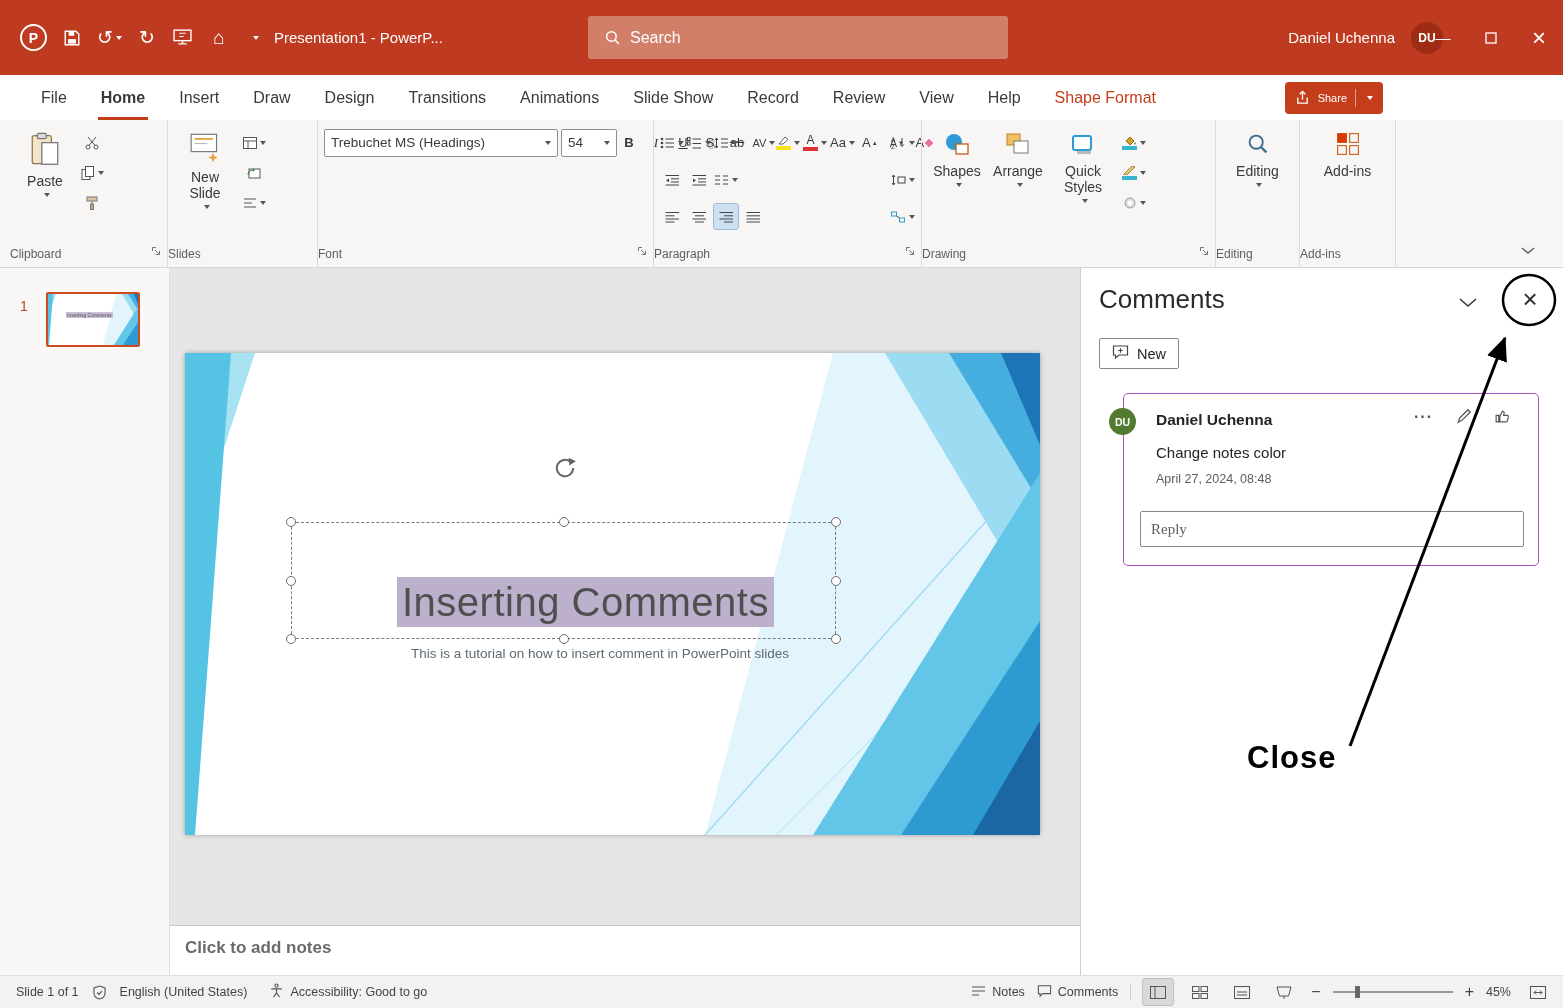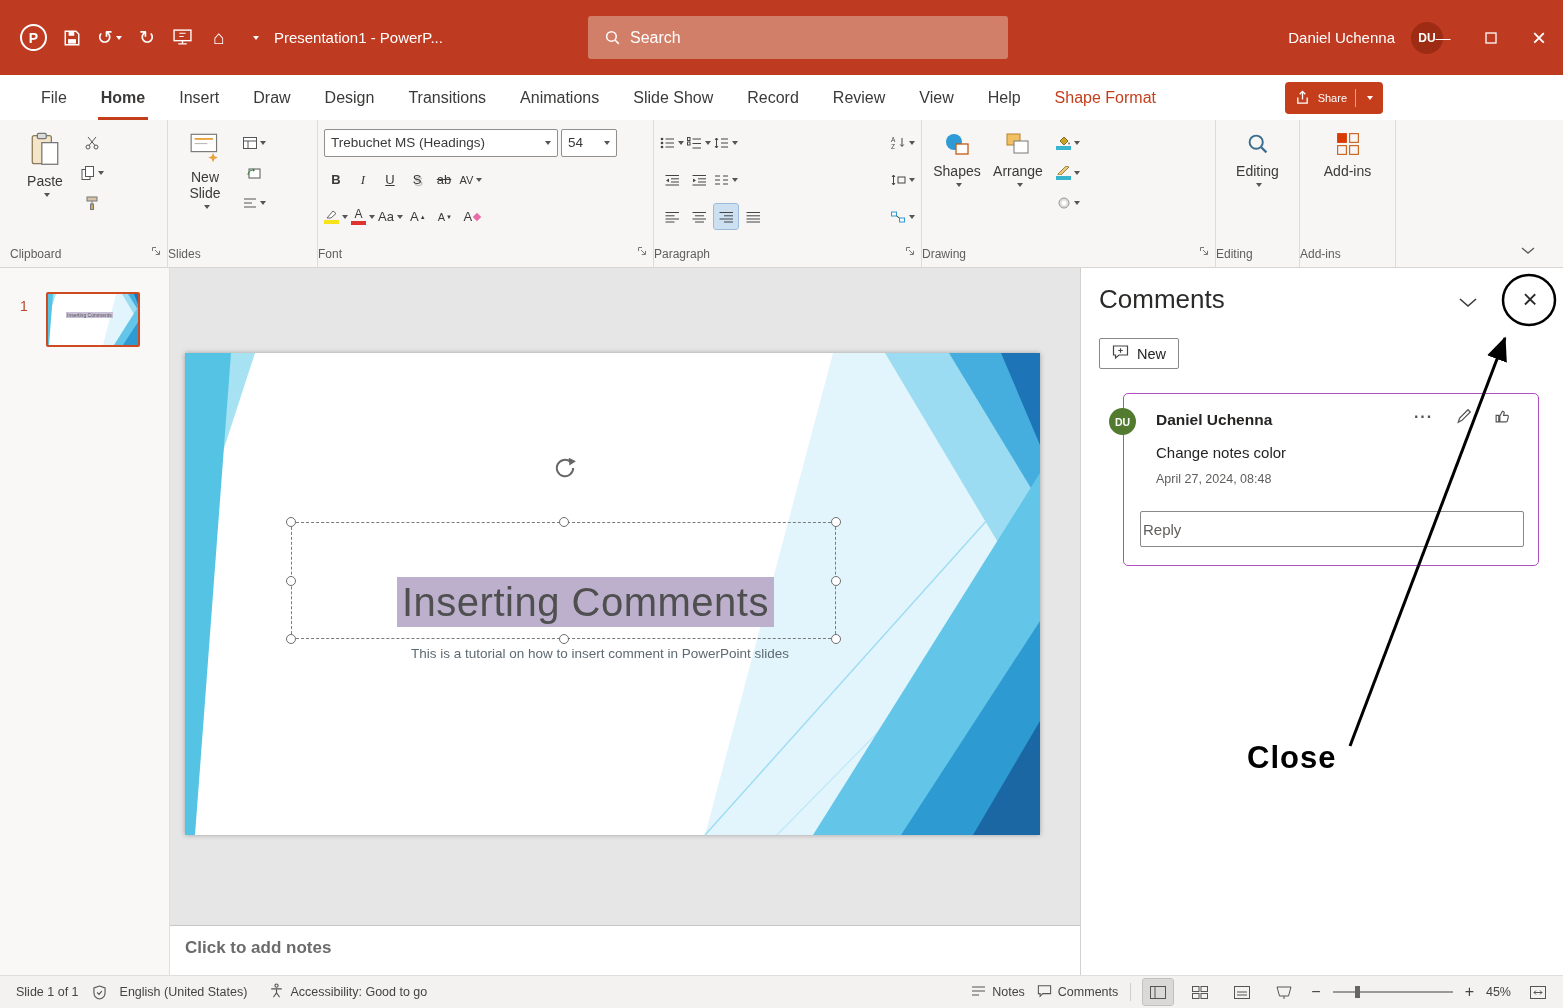--- a/index.html
+++ b/index.html
@@ -70,21 +70,21 @@
 .c-title{position:absolute;left:18px;top:16px;font-size:26px;color:#2B2A29;}
 .c-chev{position:absolute;left:378px;top:26px;cursor:pointer;}
 .c-close{position:absolute;left:436px;top:16px;font-size:26px;color:#2B2A29;width:26px;text-align:center;cursor:pointer;}
 .new-btn{position:absolute;left:18px;top:70px;height:31px;border:1px solid #8A8886;border-radius:2px;background:#fff;display:flex;align-items:center;gap:8px;padding:0 12px;font-size:14.5px;color:#252423;cursor:pointer;}
 .card{position:absolute;left:42px;top:125px;width:416px;height:173px;border:1.8px solid #AE4FC0;border-radius:5px;background:#fff;cursor:pointer;}
 .c-avatar{position:absolute;left:28px;top:140px;width:27px;height:27px;border-radius:50%;background:#537B2F;color:#fff;font-size:10.5px;font-weight:bold;display:flex;align-items:center;justify-content:center;z-index:2;}
 .c-author{position:absolute;left:32px;top:17px;font-size:15.5px;font-weight:bold;color:#252423;}
 .c-ico{position:absolute;top:14px;font-size:16px;color:#555;cursor:pointer;}
 .c-body{position:absolute;left:32px;top:50px;font-size:15px;color:#252423;}
 .c-time{position:absolute;left:32px;top:78px;font-size:12.5px;color:#605E5C;}
-.reply{position:absolute;left:16px;top:117px;width:384px;height:36px;border:1px solid #8A8886;border-radius:2px;font-size:15px;padding:0 2px;font-family:Liberation Sans, sans-serif;color:#252423;}
+.reply{position:absolute;left:16px;top:117px;width:384px;height:36px;border:1px solid #8A8886;border-radius:2px;font-size:15px;padding:0 10px;font-family:Liberation Serif, serif;color:#252423;}
 .reply::placeholder{color:#605E5C;opacity:1;}
 
 
 .statusbar{position:absolute;left:0;top:975px;width:1563px;height:33px;background:#F3F2F1;border-top:1px solid #E1DFDD;display:flex;align-items:center;font-size:12.5px;color:#444;}
 .st-left{display:flex;align-items:center;gap:14px;padding-left:16px;}
 .st-right{margin-left:auto;display:flex;align-items:center;gap:12px;padding-right:10px;}
 .st-item{display:flex;align-items:center;gap:6px;cursor:pointer;}
 .viewbtn{width:30px;height:26px;display:flex;align-items:center;justify-content:center;cursor:pointer;border-radius:2px;}
 .viewbtn.sel{background:#DBD9D7;outline:1px solid #C2C0BE;}
 .zoom-track{width:120px;height:2px;background:#999;position:relative;cursor:pointer;}
@@ -259,21 +259,21 @@
                 <line x1="1" y1="10" x2="13" y2="10" stroke="#555"></line>
               </svg>
               <span class="chev"></span>
             </div>
         </div>
       </div>
       <div class="g-label">Slides</div>
     </div>
 
     <div class="grp" style="left:318px;width:336px;">
-      <div class="g-body" style="flex-direction:column;">
+      <div class="g-body" style="flex-direction:row;">
         <div class="frow">
           <div class="combo" style="width:234px;">
               <span>Trebuchet MS (Headings)</span>
               <span class="chev"></span>
             </div>
           <div class="combo" style="width:56px;">
               <span>54</span>
               <span class="chev"></span>
             </div>
         </div>
@@ -467,20 +467,28 @@
               </svg></span>
           <span>Shapes</span>
           <span class="chev"></span>
         </div>
         <div class="bigb" style="width:64px;">
           <span><svg width="26" height="24" viewBox="0 0 26 24">
                 <rect x="2" y="2" width="13" height="11" fill="#F2C063" stroke="#B5822A"></rect>
                 <rect x="9" y="9" width="14" height="12" fill="#fff" stroke="#777"></rect>
               </svg></span>
           <span>Arrange</span>
+          <span class="chev"></span>
+        </div>
+        <div class="bigb" style="width:66px;">
+          <span><svg width="26" height="24" viewBox="0 0 26 24">
+                <rect x="3" y="4" width="18" height="14" rx="2" fill="#fff" stroke="#2E9BD6" stroke-width="2"></rect>
+                <rect x="7" y="19" width="14" height="3" fill="#BBB"></rect>
+              </svg></span>
+          <span>Quick Styles</span>
           <span class="chev"></span>
         </div>
         <div class="col3">
           <div class="sb">
               <span class="stack">
                 <svg width="14" height="9" viewBox="0 0 14 9">
                   <path d="M3 5 7 1l4 4-4 4z" fill="#C9A227" stroke="#8a6d1a"></path>
                   <path d="M12 6c1 1.4 1 2.4 0 2.4s-1-1 0-2.4z" fill="#555"></path>
                 </svg>
                 <span class="clrbar" style="background:#37B5CE;"></span>

